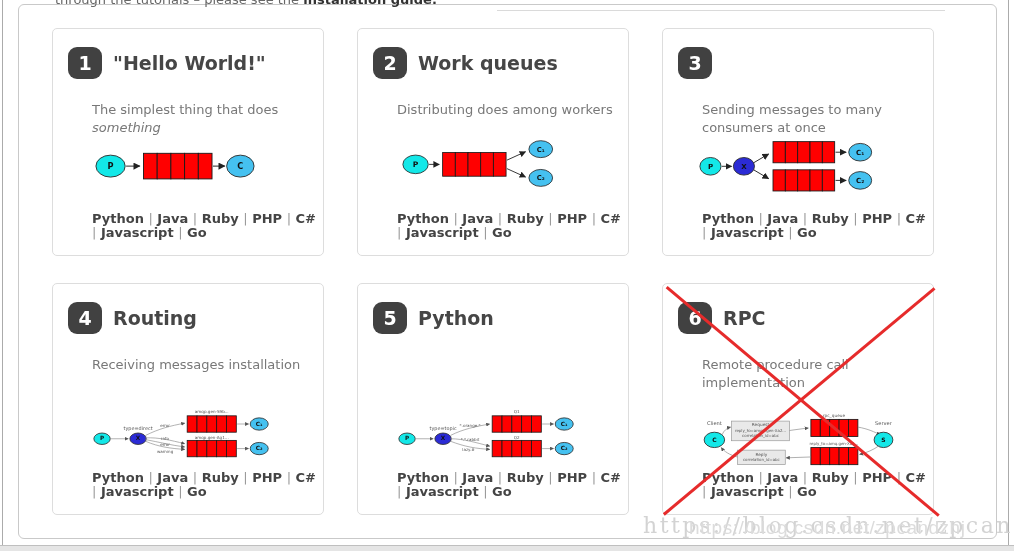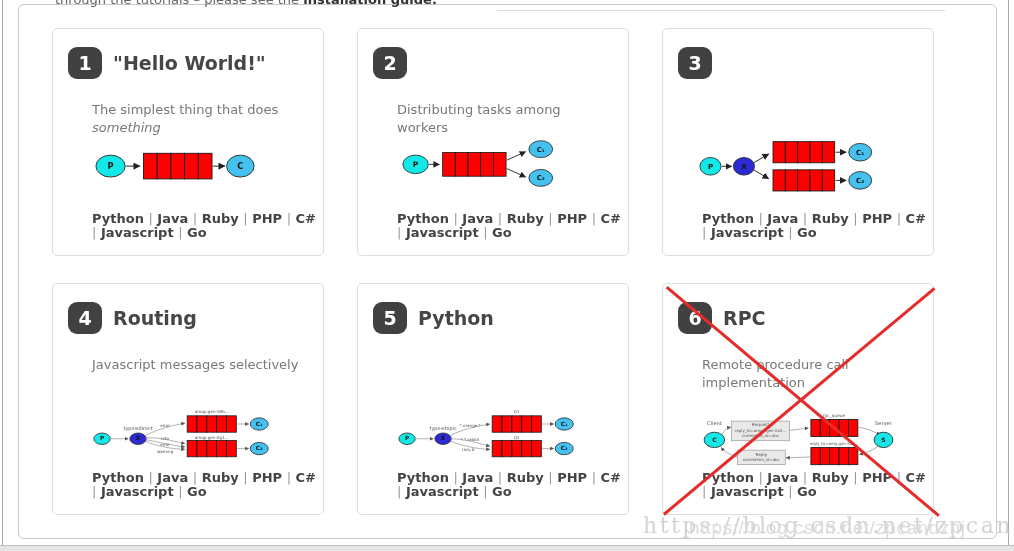--- a/index.html
+++ b/index.html
@@ -130,22 +130,23 @@
       <line class="conn" x1="129" y1="22" x2="142" y2="22" marker-end="url(#arr)"></line>
       <ellipse class="node node-c" cx="159" cy="22" rx="15" ry="12"></ellipse>
       <text class="ntext" x="159" y="25">C</text>
     </svg>
     <div class="card-langs"><span class="lang">Python</span> <span class="lg"><span class="sep">|</span>&nbsp;<span class="lang">Java</span></span> <span class="lg"><span class="sep">|</span>&nbsp;<span class="lang">Ruby</span></span> <span class="lg"><span class="sep">|</span>&nbsp;<span class="lang">PHP</span></span> <span class="lg"><span class="sep">|</span>&nbsp;<span class="lang">C#</span></span> <span class="lg"><span class="sep">|</span>&nbsp;<span class="lang">Javascript</span></span> <span class="lg"><span class="sep">|</span>&nbsp;<span class="lang">Go</span></span></div>
   </div>
 
   <div class="card row1 col2">
     <div class="card-header">
       <div class="badge">2</div>
-    </div>
-    <div class="card-desc">Distributing tasks among workers</div>
+      <div class="card-title">Work queues</div>
+    </div>
+    <div class="card-desc">Distributing does among workers</div>
     <svg class="dg dg2" width="165" viewBox="0 0 195 58">
       <ellipse class="node node-p" cx="16" cy="30" rx="15" ry="11"></ellipse>
       <text class="ntext" x="16" y="33">P</text>
       <line class="conn" x1="32" y1="30" x2="44" y2="30" marker-end="url(#arr)"></line>
       <g>
           <rect x="48" y="16" width="15" height="28" class="qcell"></rect>
           <rect x="63" y="16" width="15" height="28" class="qcell"></rect>
           <rect x="78" y="16" width="15" height="28" class="qcell"></rect>
           <rect x="93" y="16" width="15" height="28" class="qcell"></rect>
           <rect x="108" y="16" width="15" height="28" class="qcell"></rect>
@@ -157,20 +158,21 @@
       <ellipse class="node node-c" cx="164" cy="46" rx="14" ry="10"></ellipse>
       <text class="ntext-s" x="164" y="49">C₂</text>
     </svg>
     <div class="card-langs"><span class="lang">Python</span> <span class="lg"><span class="sep">|</span>&nbsp;<span class="lang">Java</span></span> <span class="lg"><span class="sep">|</span>&nbsp;<span class="lang">Ruby</span></span> <span class="lg"><span class="sep">|</span>&nbsp;<span class="lang">PHP</span></span> <span class="lg"><span class="sep">|</span>&nbsp;<span class="lang">C#</span></span> <span class="lg"><span class="sep">|</span>&nbsp;<span class="lang">Javascript</span></span> <span class="lg"><span class="sep">|</span>&nbsp;<span class="lang">Go</span></span></div>
   </div>
 
   <div class="card row1 col3">
     <div class="card-header">
       <div class="badge">3</div>
     </div>
+    <div class="card-desc">Sending messages to many consumers at once</div>
     <svg class="dg dg3" width="185" viewBox="0 0 210 62">
       <ellipse class="node node-p" cx="13" cy="31" rx="12" ry="10"></ellipse>
       <text class="ntext-s" x="13" y="34">P</text>
       <line class="conn" x1="26" y1="31" x2="37" y2="31" marker-end="url(#arr)"></line>
       <ellipse class="node node-x" cx="51" cy="31" rx="12" ry="10"></ellipse>
       <text class="ntext-s" x="51" y="34">X</text>
       <line class="conn" x1="62" y1="27" x2="79" y2="17" marker-end="url(#arr)"></line>
       <line class="conn" x1="62" y1="35" x2="79" y2="45" marker-end="url(#arr)"></line>
       <g>
           <rect x="84" y="3" width="14" height="24" class="qcell"></rect>
@@ -194,21 +196,21 @@
       <text class="ntext-s" x="183" y="50">C₂</text>
     </svg>
     <div class="card-langs"><span class="lang">Python</span> <span class="lg"><span class="sep">|</span>&nbsp;<span class="lang">Java</span></span> <span class="lg"><span class="sep">|</span>&nbsp;<span class="lang">Ruby</span></span> <span class="lg"><span class="sep">|</span>&nbsp;<span class="lang">PHP</span></span> <span class="lg"><span class="sep">|</span>&nbsp;<span class="lang">C#</span></span> <span class="lg"><span class="sep">|</span>&nbsp;<span class="lang">Javascript</span></span> <span class="lg"><span class="sep">|</span>&nbsp;<span class="lang">Go</span></span></div>
   </div>
 
   <div class="card row2 col1">
     <div class="card-header">
       <div class="badge">4</div>
       <div class="card-title">Routing</div>
     </div>
-    <div class="card-desc">Javascript messages selectively</div>
+    <div class="card-desc">Receiving messages installation</div>
     <svg class="dg dg4" width="190" viewBox="0 0 232 60">
       <ellipse class="node node-p" cx="11" cy="40" rx="10" ry="7"></ellipse>
       <text class="ntext-xs" x="11" y="42">P</text>
       <line class="conn-thin" x1="21" y1="40" x2="43" y2="40" marker-end="url(#arrg)"></line>
       <ellipse class="node node-x" cx="55" cy="40" rx="10" ry="7"></ellipse>
       <text class="ntext-xs" x="55" y="42">X</text>
       <text class="dlabel" x="55" y="29">type=direct</text>
       <path class="conn-thin" d="M64,36 C80,28 95,24 112,21" marker-end="url(#arrg)"></path>
       <path class="conn-thin" d="M64,39 C80,38 95,42 112,46" marker-end="url(#arrg)"></path>
       <path class="conn-thin" d="M64,41 C80,44 96,48 112,50" marker-end="url(#arrg)"></path>

